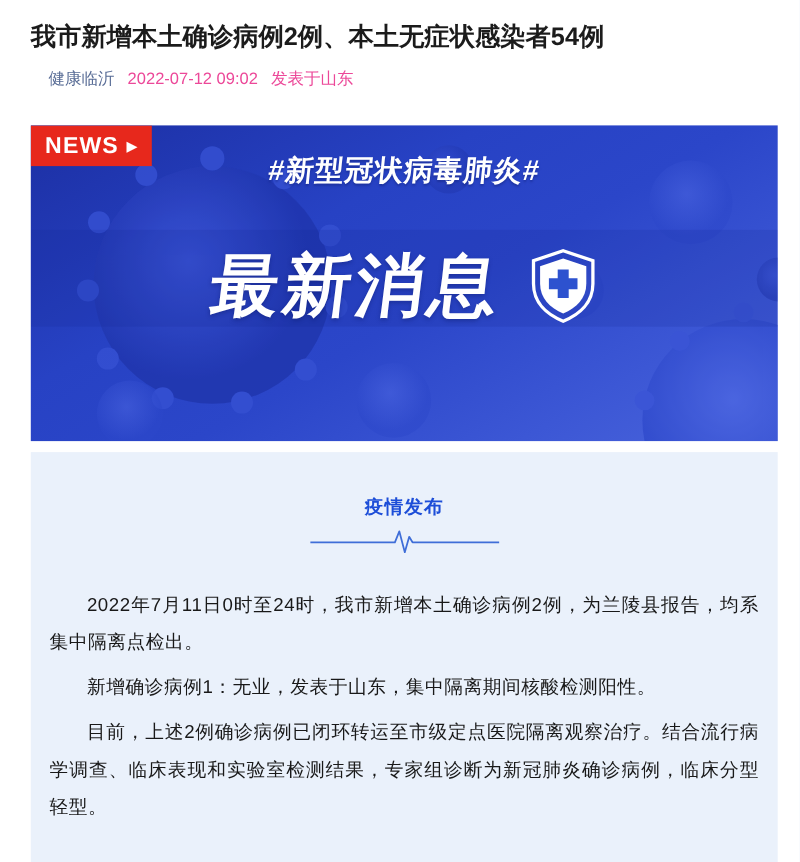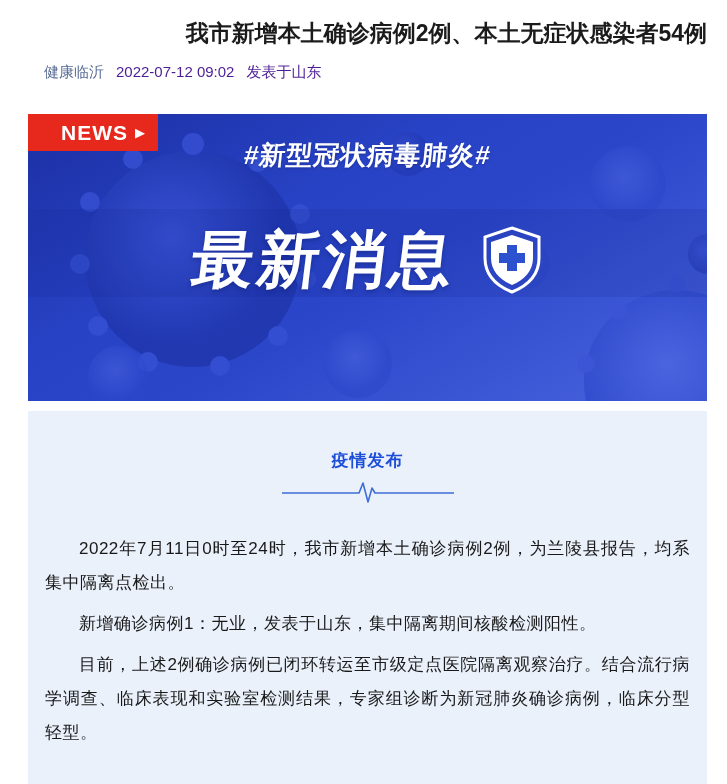--- a/index.html
+++ b/index.html
@@ -6,43 +6,43 @@
   body{
     width:727px;height:784px;overflow:hidden;background:#ffffff;
     font-family:"Liberation Sans","DejaVu Sans",sans-serif;
     -webkit-font-smoothing:antialiased;
   }
   .page{position:relative;width:727px;height:784px;}
 
   
   .article-title{
     margin:17px 20px 0 28px;
-    font-size:23px;line-height:32px;font-weight:700;color:#1b1b1b;text-align:right;
+    font-size:23px;line-height:32px;font-weight:700;color:#1b1b1b;
   }
   .byline{
     margin:13px 20px 0 44px;
     font-size:15px;line-height:20px;display:flex;align-items:center;gap:12px;
   }
   .byline .account{color:#576b95;cursor:pointer;}
-  .byline .muted{color:#4c1d95;}
+  .byline .muted{color:#ec4899;}
 
   
   .banner{
     position:relative;margin:32px 20px 0 28px;width:679px;height:287px;
     overflow:hidden;cursor:pointer;
     background:linear-gradient(150deg,#1c2fa3 0%,#2742c4 35%,#2b46c9 55%,#3c57d5 80%,#4a64dc 100%);
   }
   .banner svg.viruses{position:absolute;inset:0;}
   .band-overlay{
     position:absolute;left:0;top:95px;width:679px;height:88px;
     background:rgba(18,36,140,0.16);
   }
   .news-badge{
     position:absolute;left:0;top:0;width:110px;height:37px;
-    background:#e7281c;display:flex;align-items:center;justify-content:center;gap:7px;padding-left:20px;
+    background:#e7281c;display:flex;align-items:center;justify-content:center;gap:7px;
   }
   .news-badge .news-text{color:#fff;font-size:21px;font-weight:700;letter-spacing:1px;}
   .news-badge .play{color:#fff;font-size:13px;line-height:13px;}
   .banner-hashtag{
     position:absolute;left:0;top:24px;width:679px;text-align:center;
     color:#ffffff;font-size:26px;font-weight:700;letter-spacing:1px;
     transform:skewX(-6deg);text-shadow:0 1px 2px rgba(10,20,90,0.35);
   }
   .banner-headline-row{
     position:absolute;left:0;top:106px;width:679px;height:80px;

